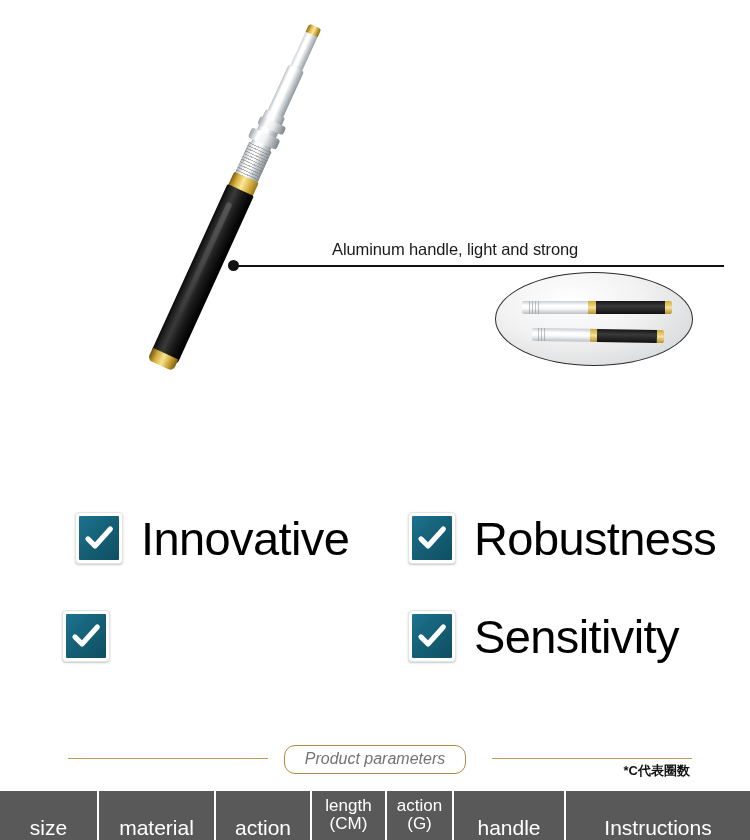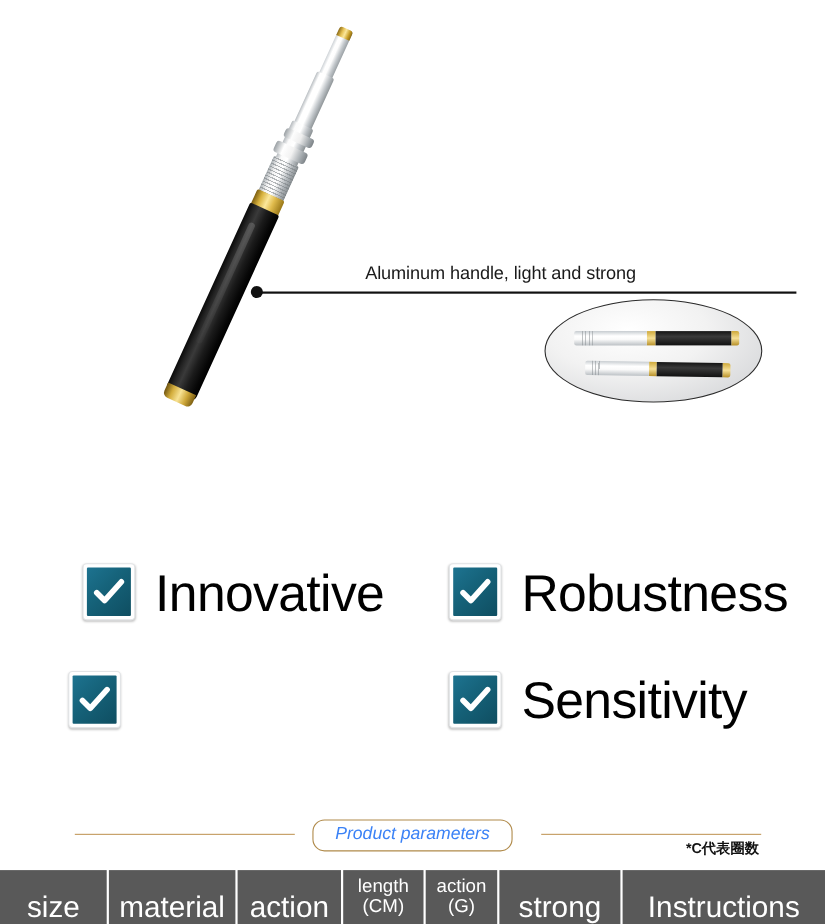--- a/index.html
+++ b/index.html
@@ -239,21 +239,21 @@
 
   .banner-pill {
     position: relative;
     z-index: 2;
     padding: 4px 20px 5px;
     border: 1.6px solid #b08a4a;
     border-radius: 11px;
     background: #ffffff;
     font-size: 16px;
     font-style: italic;
-    color: #3b82f6;
+    color: #737373;
     white-space: nowrap;
   }
 
   .param-note {
     position: absolute;
     right: 4px;
     top: 762px;
     font-size: 13px;
     font-weight: bold;
     color: #111111;
@@ -274,21 +274,21 @@
     background: #595959;
     color: #ffffff;
     display: flex;
     align-items: flex-end;
     justify-content: center;
     text-align: center;
     padding-bottom: 1px;
     overflow: hidden;
   }
   .th span { display: block; }
-  .th.wide-label { font-size: 27px; line-height: 1.05; }
+  .th.wide-label { font-size: 21px; line-height: 1.05; }
   .th.stack { font-size: 17px; line-height: 1.06; align-items: center; }
   .th.stack .l2 { white-space: nowrap; }
 
   .th.c-size   { flex: 0 0 97px; }
   .th.c-action { flex: 0 0 94px; }
   .th.c-mat    { flex: 0 0 115px; }
   .th.c-len    { flex: 0 0 73px; }
   .th.c-wt     { flex: 0 0 65px; }
   .th.c-handle { flex: 0 0 110px; }
   .th.c-instr  { flex: 1 1 auto; }
@@ -410,21 +410,21 @@
     </div>
 
     <div class="th c-wt stack">
       <div>
         <span class="l1">action</span>
         <span class="l2">(G)</span>
       </div>
     </div>
 
     <div class="th c-handle wide-label">
-      <span>strong</span>
+      <span>handle</span>
     </div>
 
     <div class="th c-instr wide-label">
       <span>Instructions</span>
     </div>
   </div>
 
 </div>
 
 </body></html>

